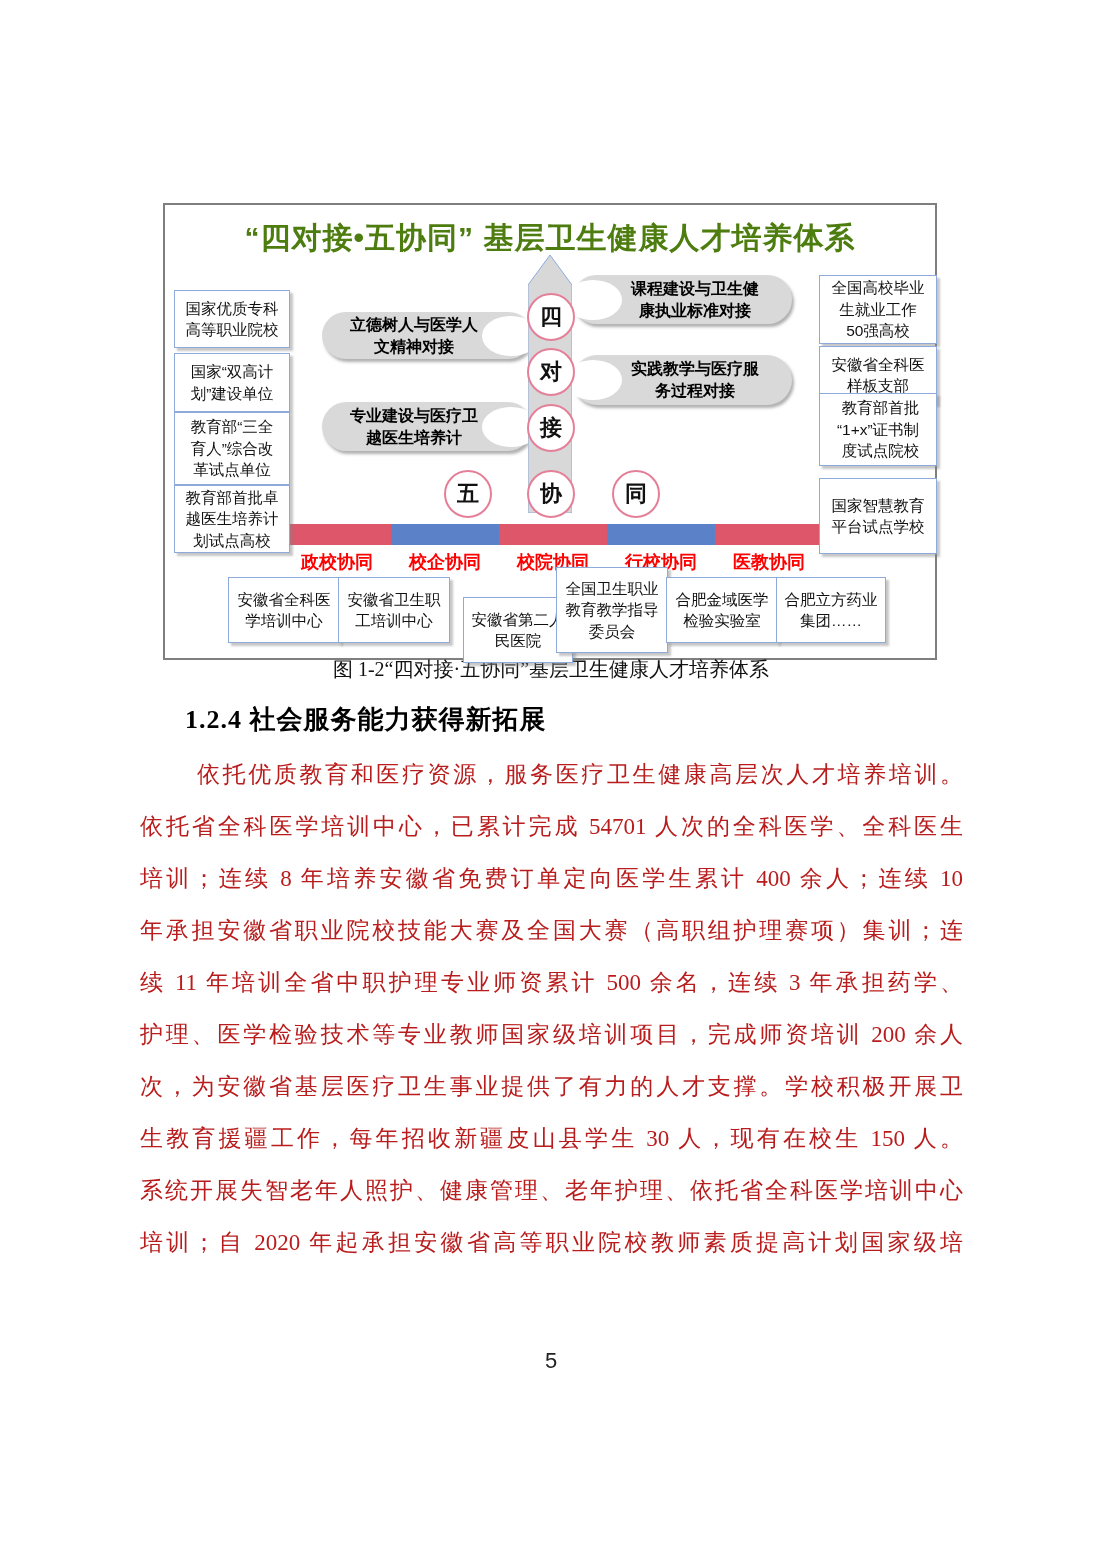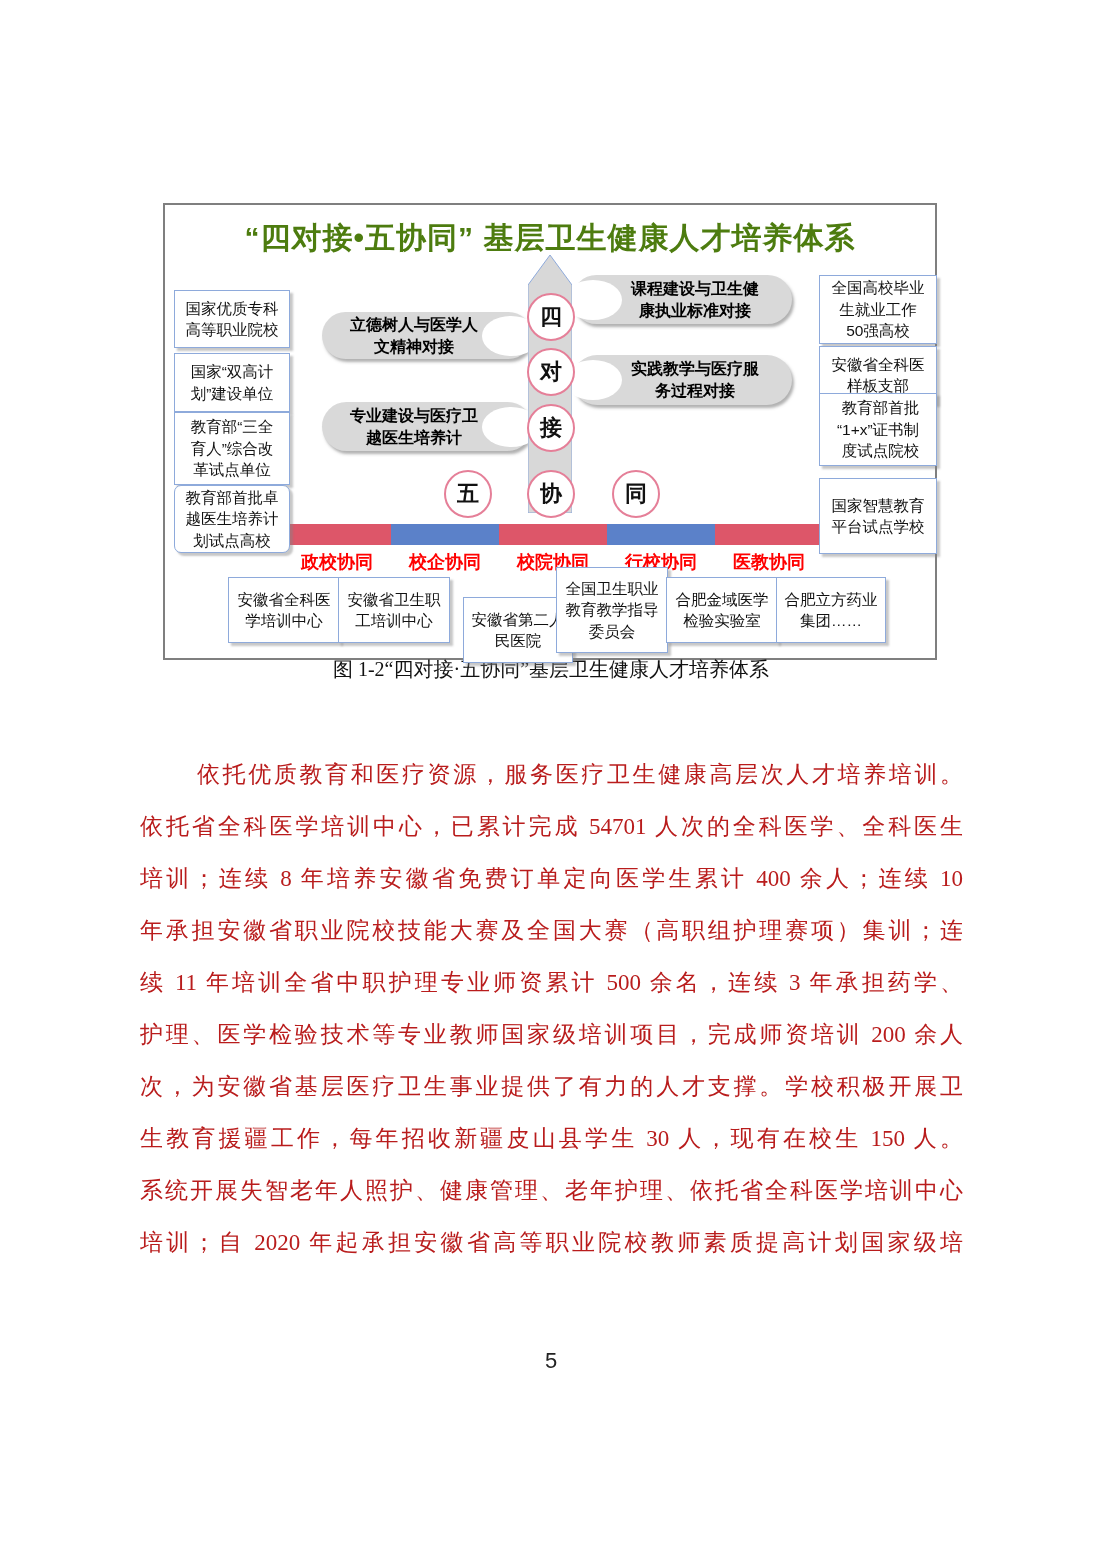--- a/index.html
+++ b/index.html
@@ -22,21 +22,21 @@
   .box{
     position:absolute;background:#ffffff;border:1px solid #8eaadb;
     box-shadow:3px 3px 2px rgba(130,130,130,0.45);
     display:flex;align-items:center;justify-content:center;text-align:center;
     font-size:15.5px;line-height:1.38;color:#111;z-index:5;
   }
   .lb{left:9px;width:114px;}
   .lb0{top:85px;height:56px;}
   .lb1{top:148px;height:57px;}
   .lb2{top:207px;height:71px;}
-  .lb3{top:280px;height:66px;border-radius:7px;}
+  .lb3{top:280px;height:66px;}
   .rb{left:654px;width:116px;}
   .rb0{top:70px;height:67px;}
   .rb1{top:141px;height:56px;}
   .rb2{top:188px;height:71px;text-align:right;}
   .rb3{top:273px;height:74px;}
   
   .arrow{position:absolute;left:363px;top:50px;z-index:2;}
   .arrow polygon{fill:#d8d8d8;stroke:#8eaadb;stroke-width:1;}
   
   .pill{
@@ -186,20 +186,21 @@
 教育教学指导
 委员会</div>
     <div class="box bb bb4 preline">合肥金域医学
 检验实验室</div>
     <div class="box bb bb5 preline">合肥立方药业
 集团……</div>
   </div>
 
   <div class="caption">图 1-2“四对接·五协同”基层卫生健康人才培养体系</div>
 
+  <div class="heading">1.2.4 社会服务能力获得新拓展</div>
 
   <div class="bodytext">
     <div class="line indent">依托优质教育和医疗资源，服务医疗卫生健康高层次人才培养培训。</div>
     <div class="line">依托省全科医学培训中心，已累计完成 54701 人次的全科医学、全科医生</div>
     <div class="line">培训；连续 8 年培养安徽省免费订单定向医学生累计 400 余人；连续 10</div>
     <div class="line">年承担安徽省职业院校技能大赛及全国大赛（高职组护理赛项）集训；连</div>
     <div class="line">续 11 年培训全省中职护理专业师资累计 500 余名，连续 3 年承担药学、</div>
     <div class="line">护理、医学检验技术等专业教师国家级培训项目，完成师资培训 200 余人</div>
     <div class="line">次，为安徽省基层医疗卫生事业提供了有力的人才支撑。学校积极开展卫</div>
     <div class="line">生教育援疆工作，每年招收新疆皮山县学生 30 人，现有在校生 150 人。</div>

